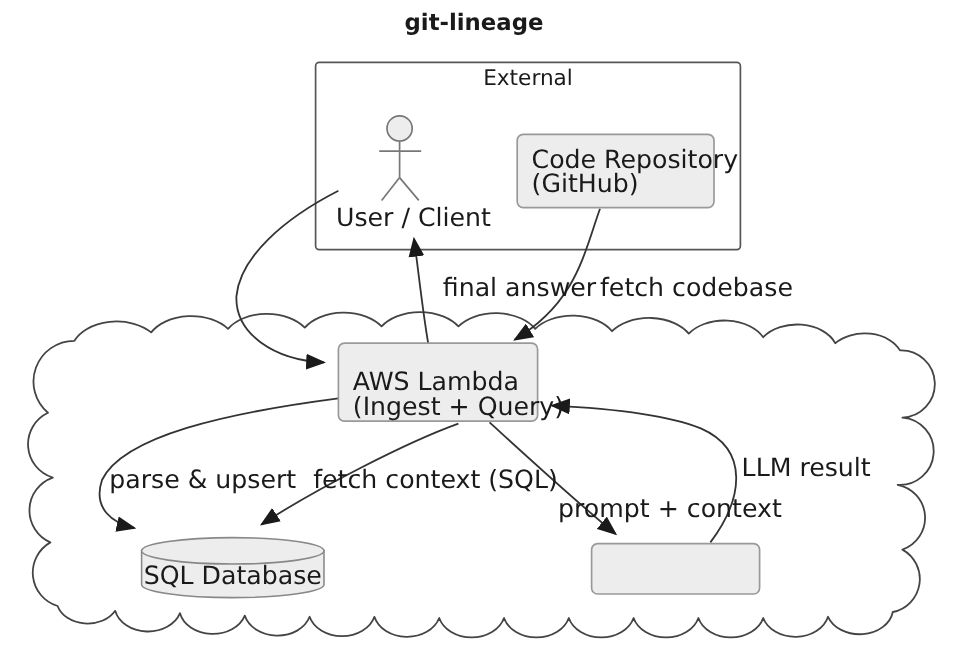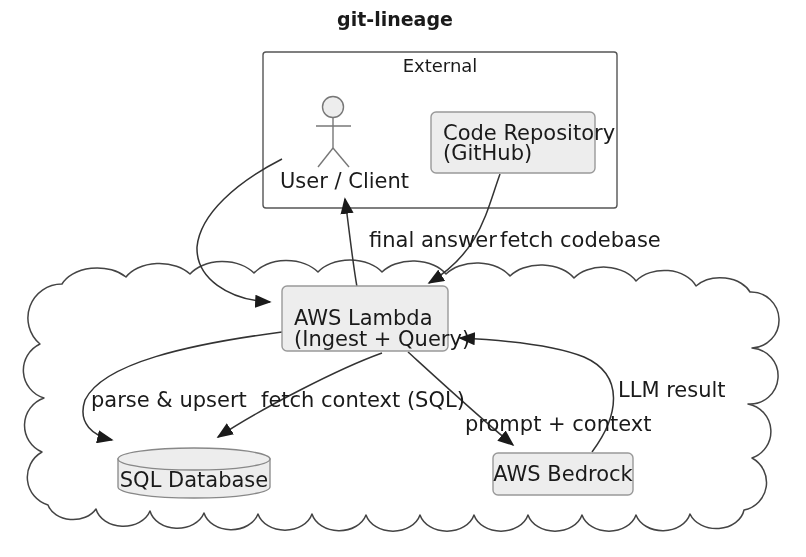--- a/index.html
+++ b/index.html
@@ -89,21 +89,20 @@
     <span>(GitHub)</span>
   </div>
 
   <div class="txt node-text node-lambda" style="left:294px;top:308px;">
     <span>AWS Lambda</span>
     <span>(Ingest + Query)</span>
   </div>
 
   <div class="txt center" style="left:118px;top:470px;width:152px;text-align:center;">SQL Database</div>
 
-  <div class="txt center" style="left:493px;top:464px;width:140px;">AWS Bedrock</div>
 
   <div class="txt" style="left:369px;top:230px;">final answer</div>
   <div class="txt" style="left:500px;top:230px;">fetch codebase</div>
   <div class="txt" style="left:91px;top:390px;">parse &amp; upsert</div>
   <div class="txt" style="left:261px;top:390px;">fetch context (SQL)</div>
   <div class="txt" style="left:465px;top:390px;margin-top:24px;">prompt + context</div>
   <div class="txt" style="left:618px;top:380px;">LLM result</div>
 
 </div>
 

